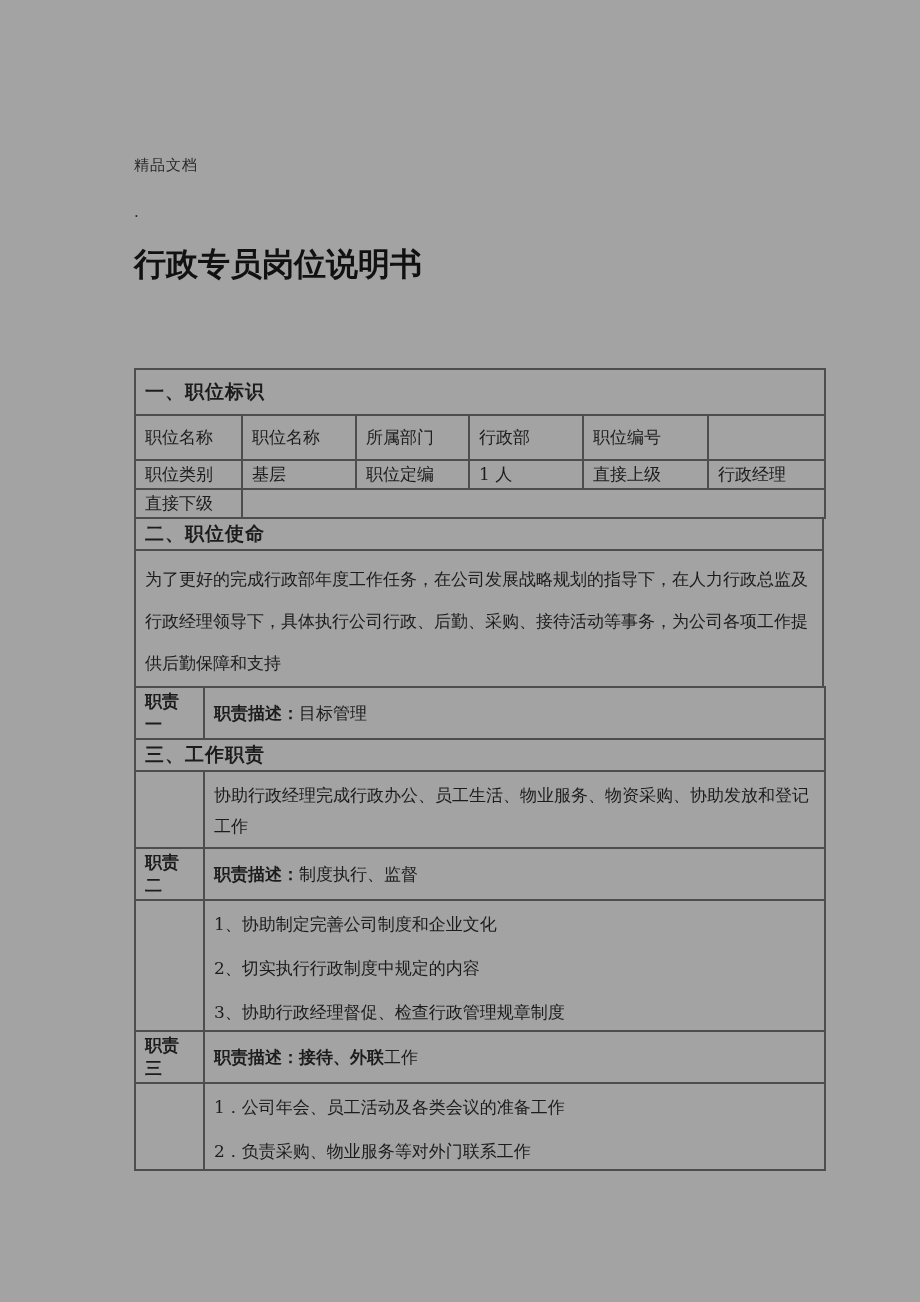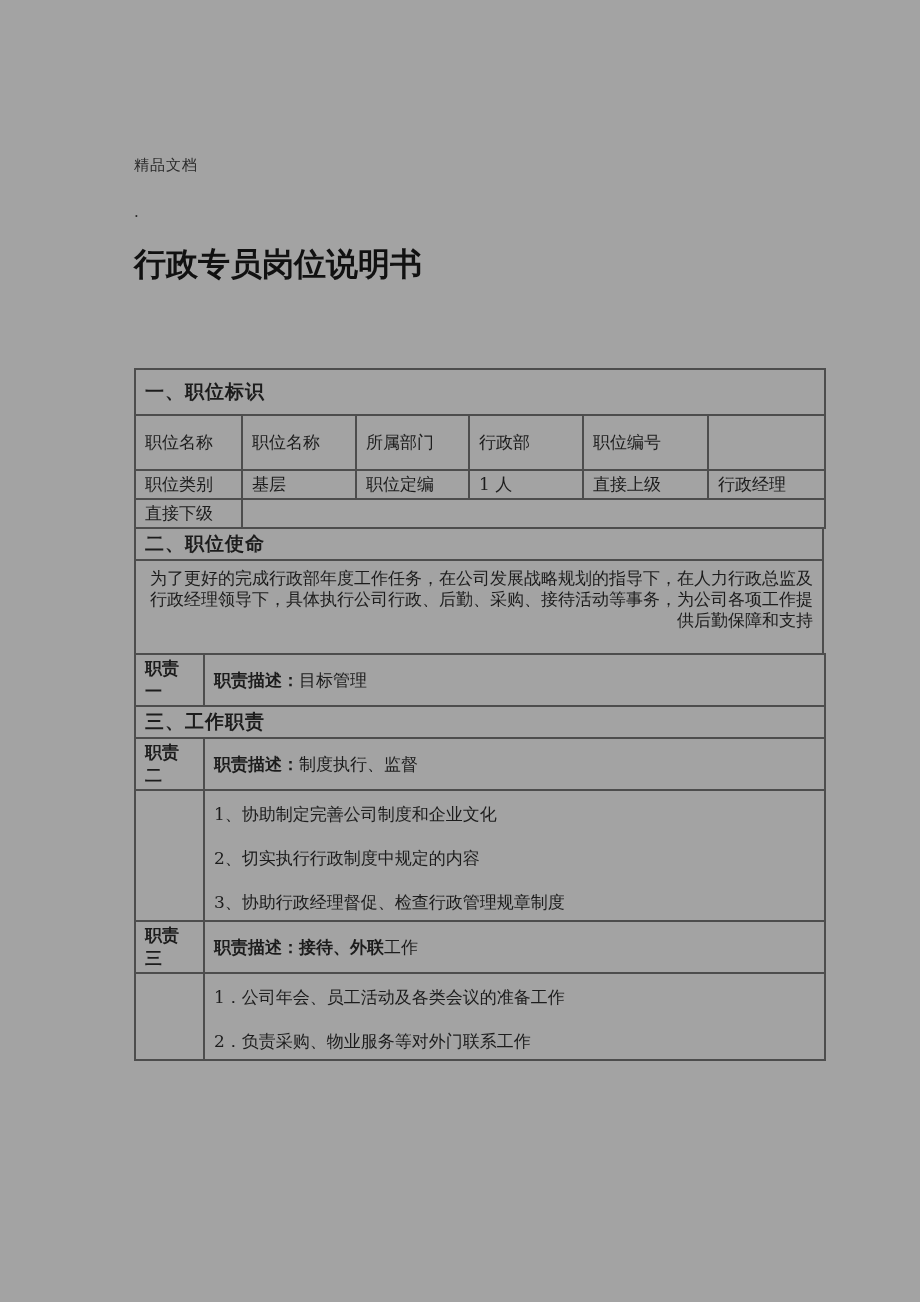--- a/index.html
+++ b/index.html
@@ -46,31 +46,30 @@
     padding:2px 9px;
     vertical-align:middle;
     word-break:break-all;
   }
   td.sec-header {
     font-weight:700;
     font-size:19px;
     letter-spacing:1px;
   }
   tr.h44 { height:28px; }
-  tr.h45 { height:55px; }
+  tr.h45 { height:45px; }
   tr.h46 { height:46px; }
   tr.h77 { height:77px; }
   tr.h85 { height:85px;border-radius:12px; }
   tr.h94 { height:94px; }
   tr.h132 { height:96px; }
   td.para {
     vertical-align:top;
     padding-top:7px;
-    line-height:21px;
-    text-align:right;
+    line-height:42px;
   }
   td.tasks { vertical-align:top; padding-top:8px; }
   .task { line-height:31px; }
   .task + .task { margin-top:13px; }
   .b { font-weight:700; }
 </style>
 </head>
 <body>
 
 <div class="page">
@@ -136,20 +135,26 @@
         </colgroup>
         <tbody>
             <tr class="h44">
           <td class="b">职责一</td>
           <td><span class="b">职责描述：</span><span>目标管理</span></td>
         </tr>
 
         <tr class="h44">
           <td class="sec-header" colspan="2">三、工作职责</td>
         </tr>
+        <tr class="h77">
+          <td></td>
+          <td class="tasks">
+            <div class="task">协助行政经理完成行政办公、员工生活、物业服务、物资采购、协助发放和登记工作</div>
+          </td>
+        </tr>
 
         <tr class="h44">
           <td class="b">职责二</td>
           <td><span class="b">职责描述：</span><span>制度执行、监督</span></td>
         </tr>
         <tr class="h132">
           <td></td>
           <td class="tasks">
             <div class="task">1、协助制定完善公司制度和企业文化</div>
             <div class="task">2、切实执行行政制度中规定的内容</div>

